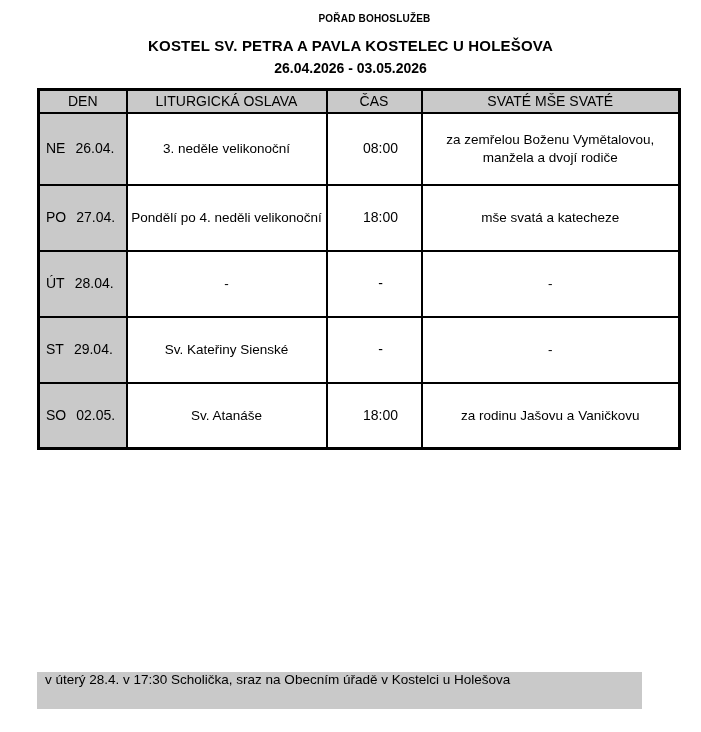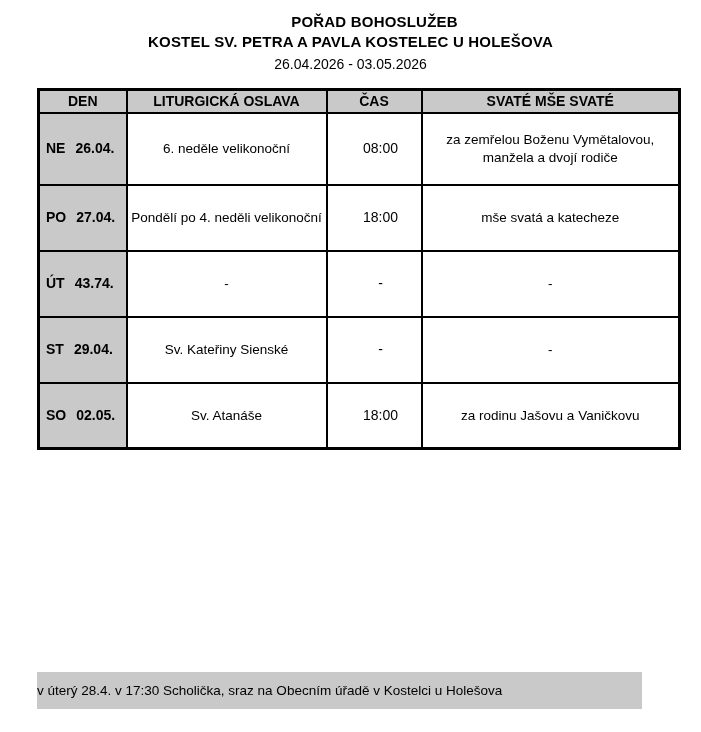--- a/index.html
+++ b/index.html
@@ -6,23 +6,23 @@
   html, body {
     width: 701px; height: 732px;
     background: #ffffff;
     font-family: "Liberation Sans", sans-serif;
     color: #000000;
   }
   .page { position: relative; width: 701px; height: 732px; overflow: hidden; }
 
   
   .doc-header { padding-top: 13px; text-align: center; }
-  .title-main   { font-size: 15px; font-weight: bold; letter-spacing: 0.2px; padding-left: 48px; }
-  .title-sub    { font-size: 15px; font-weight: bold; margin-top: 3px; letter-spacing: 0.2px; }
-  .title-dates  { font-size: 14px; font-weight: normal; margin-top: 6px; }
+  .title-main   { font-size: 10px; font-weight: bold; letter-spacing: 0.2px; padding-left: 48px; }
+  .title-sub    { font-size: 15px; font-weight: bold; margin-top: 13px; letter-spacing: 0.2px; }
+  .title-dates  { font-size: 14px; font-weight: bold; margin-top: 6px; }
 
   
   table.schedule {
     position: absolute;
     left: 37px; top: 88px;
     width: 641px;
     border-collapse: collapse;
     table-layout: fixed;
   }
   table.schedule, table.schedule th, table.schedule td {
@@ -31,54 +31,54 @@
   table.schedule { border: 3px solid #000000; }
 
   col.c-day  { width: 88px; }
   col.c-lit  { width: 200px; }
   col.c-time { width: 95px; }
   col.c-int  { width: 258px; }
 
   th {
     background: #c9c9c9;
     font-size: 14px;
-    font-weight: bold;
+    font-weight: normal;
     height: 23px;
     text-align: center;
     vertical-align: middle;
   }
   tbody tr { height: 66px; }
   td {
     vertical-align: middle;
     text-align: center;
     font-size: 13.5px;
     line-height: 1.35;
     padding: 2px 3px;
   }
   td.day-cell {
     background: #c9c9c9;
-    font-weight: bold;
+    font-weight: normal;
     font-size: 14px;
     text-align: left;
     padding-left: 6px;
     white-space: nowrap;
   }
   td.day-cell .day-abbr { margin-right: 10px; }
   td.time-cell { font-size: 14px; padding-left: 16px; }
   td.intention-cell { padding: 17px 2px; }
 
   
   .footer-note {
     position: absolute;
     left: 37px; top: 672px;
     width: 605px; height: 37px;
     background: #c9c9c9;
     display: flex;
-    align-items: center;
-    padding-left: 0;
+    align-items: flex-start;
+    padding-left: 8px;
     font-size: 13.5px;
   }
 </style>
 </head>
 <body>
 
 <div class="page">
 
   <div class="doc-header">
     <div class="title-main">POŘAD BOHOSLUŽEB</div>
@@ -97,32 +97,32 @@
       <tr>
         <th>DEN</th>
         <th>LITURGICKÁ OSLAVA</th>
         <th>ČAS</th>
         <th>SVATÉ MŠE SVATÉ</th>
       </tr>
     </thead>
     <tbody>
       <tr>
         <td class="day-cell"><span class="day-abbr">NE</span><span>26.04.</span></td>
-        <td class="celebration-cell">6. neděle velikonoční</td>
+        <td class="celebration-cell">3. neděle velikonoční</td>
         <td class="time-cell">08:00</td>
         <td class="intention-cell">za zemřelou Boženu Vymětalovou, manžela a dvojí rodiče</td>
       </tr>
       <tr>
         <td class="day-cell"><span class="day-abbr">PO</span><span>27.04.</span></td>
         <td class="celebration-cell">Pondělí po 4. neděli velikonoční</td>
         <td class="time-cell">18:00</td>
         <td class="intention-cell">mše svatá a katecheze</td>
       </tr>
       <tr>
-        <td class="day-cell"><span class="day-abbr">ÚT</span><span>43.74.</span></td>
+        <td class="day-cell"><span class="day-abbr">ÚT</span><span>28.04.</span></td>
         <td class="celebration-cell">-</td>
         <td class="time-cell">-</td>
         <td class="intention-cell">-</td>
       </tr>
       <tr>
         <td class="day-cell"><span class="day-abbr">ST</span><span>29.04.</span></td>
         <td class="celebration-cell">Sv. Kateřiny Sienské</td>
         <td class="time-cell">-</td>
         <td class="intention-cell">-</td>
       </tr>

